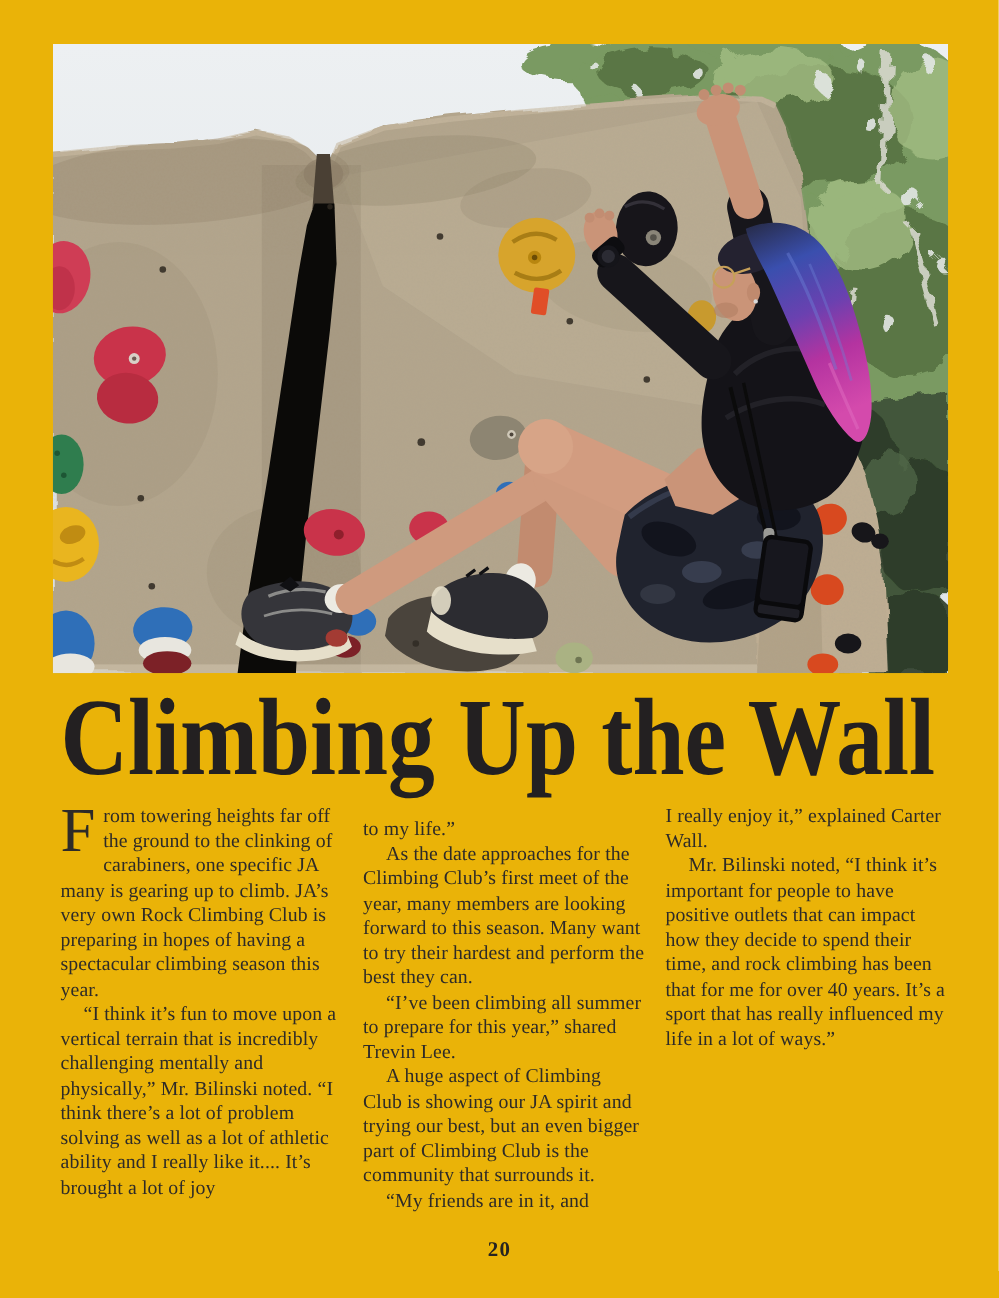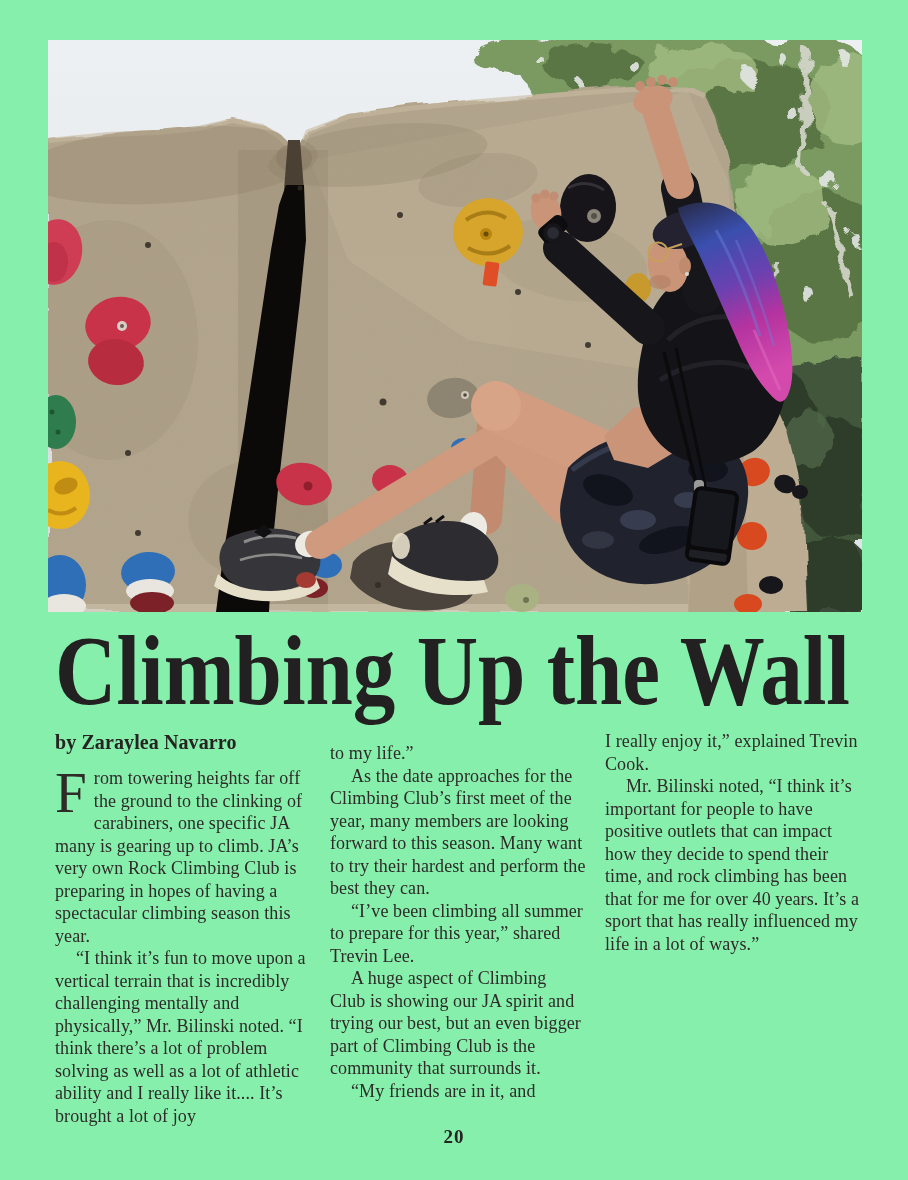--- a/index.html
+++ b/index.html
@@ -1,17 +1,17 @@
 <!DOCTYPE html>
 <html><head>
 <meta charset="utf-8">
 <style>
   html,body{margin:0;padding:0;background:#ffffff;}
   body{width:908px;height:1180px;overflow:hidden;}
-  .page{position:relative;width:908px;height:1180px;background:#86efac;
+  .page{position:relative;width:908px;height:1180px;background:#eab308;
         font-family:"Liberation Serif","DejaVu Serif",serif;color:#2e2b28;}
   .photo{position:absolute;left:48px;top:40px;width:814px;height:572px;margin:0;overflow:hidden;}
   .photo svg{display:block;}
   .headline{position:absolute;left:53px;top:626px;width:812px;height:102px;margin:0;}
   .col{position:absolute;top:730px;width:256px;font-size:18px;line-height:22.5px;
        letter-spacing:.1px;text-align:left;}
   .col1{left:55px;}
   .col2{left:330px;margin-top:12px;}
   .col3{left:605px;}
   .byline{margin:0 0 13px 0;font-weight:bold;font-size:20px;line-height:24px;color:#262321;}
@@ -305,33 +305,32 @@
     </svg>
   </figure>
 
   <h1 class="headline">
     <svg width="812" height="102" viewBox="0 0 812 102" xmlns="http://www.w3.org/2000/svg">
       <text x="2" y="78" textLength="795" lengthAdjust="spacingAndGlyphs" style="font-family:'Liberation Serif','DejaVu Serif',serif;font-weight:700;font-size:100px;fill:#232021;">Climbing Up the Wall</text>
     </svg>
   </h1>
 
   <div class="col col1">
-    <p class="byline">by Zaraylea Navarro</p>
     <p class="bodyp"><span class="dropcap">F</span><span>rom towering heights far off the ground to the clinking of carabiners, one specific JA many is gearing up to climb. JA’s very own Rock Climbing Club is preparing in hopes of having a spectacular climbing season this year.</span></p>
     <p class="bodyp indent">“I think it’s fun to move upon a vertical terrain that is incredibly challenging mentally and physically,” Mr. Bilinski noted. “I think there’s a lot of problem solving as well as a lot of athletic ability and I really like it.... It’s brought a lot of joy</p>
   </div>
 
   <div class="col col2">
     <p class="bodyp">to my life.”</p>
     <p class="bodyp indent">As the date approaches for the Climbing Club’s first meet of the year, many members are looking forward to this season. Many want to try their hardest and perform the best they can.</p>
     <p class="bodyp indent">“I’ve been climbing all summer to prepare for this year,” shared Trevin Lee.</p>
     <p class="bodyp indent">A huge aspect of Climbing Club is showing our JA spirit and trying our best, but an even bigger part of Climbing Club is the community that surrounds it.</p>
     <p class="bodyp indent">“My friends are in it, and</p>
   </div>
 
   <div class="col col3">
-    <p class="bodyp">I really enjoy it,” explained Trevin Cook.</p>
+    <p class="bodyp">I really enjoy it,” explained Carter Wall.</p>
     <p class="bodyp indent">Mr. Bilinski noted, “I think it’s important for people to have positive outlets that can impact how they decide to spend their time, and rock climbing has been that for me for over 40 years. It’s a sport that has really influenced my life in a lot of ways.”</p>
   </div>
 
   <div class="pagenum">20</div>
 
 </div>
 
 </body></html>

